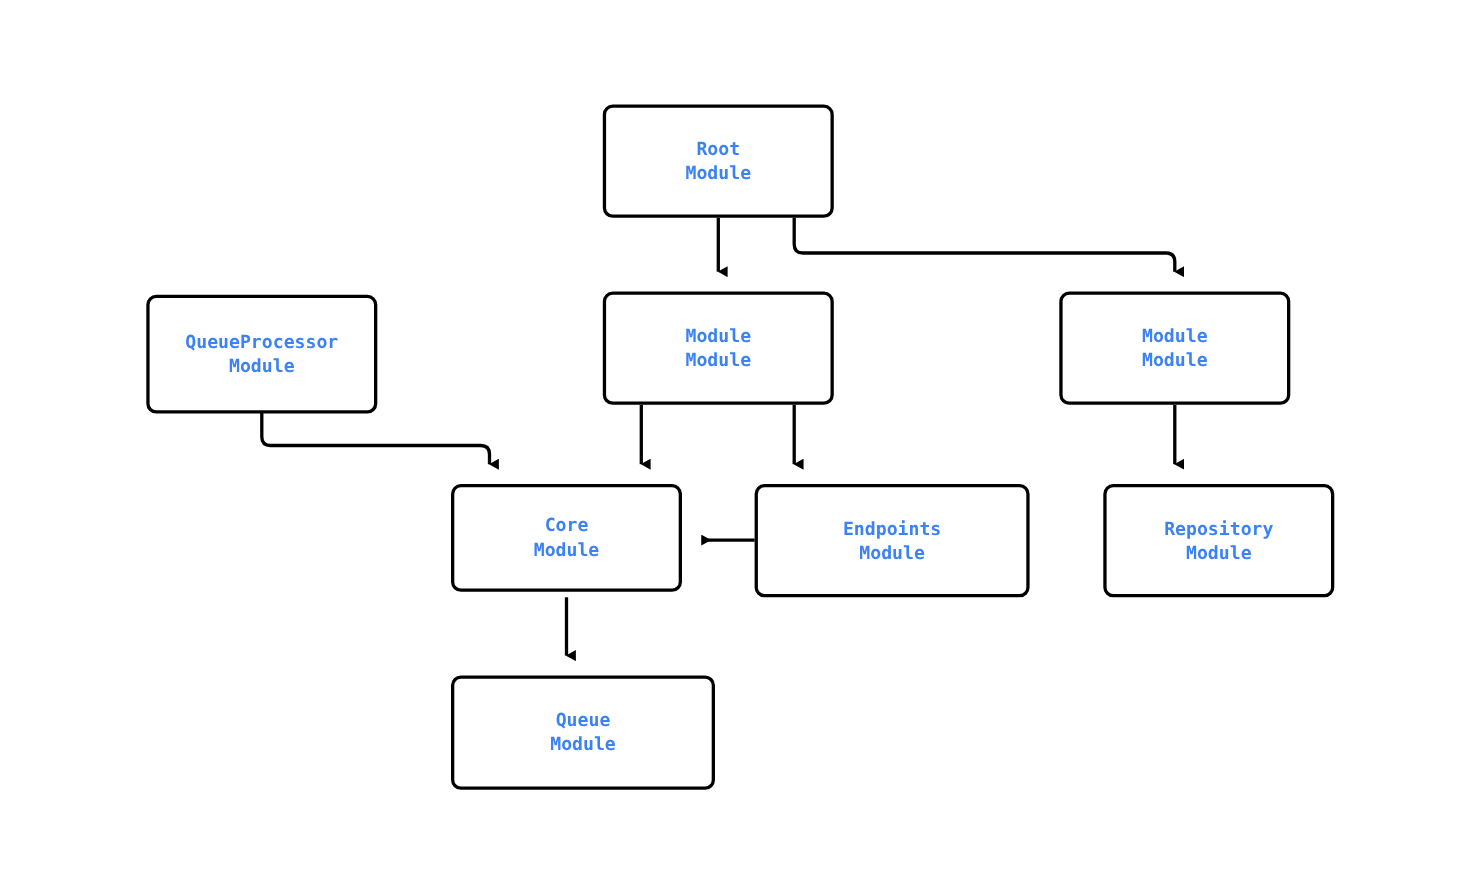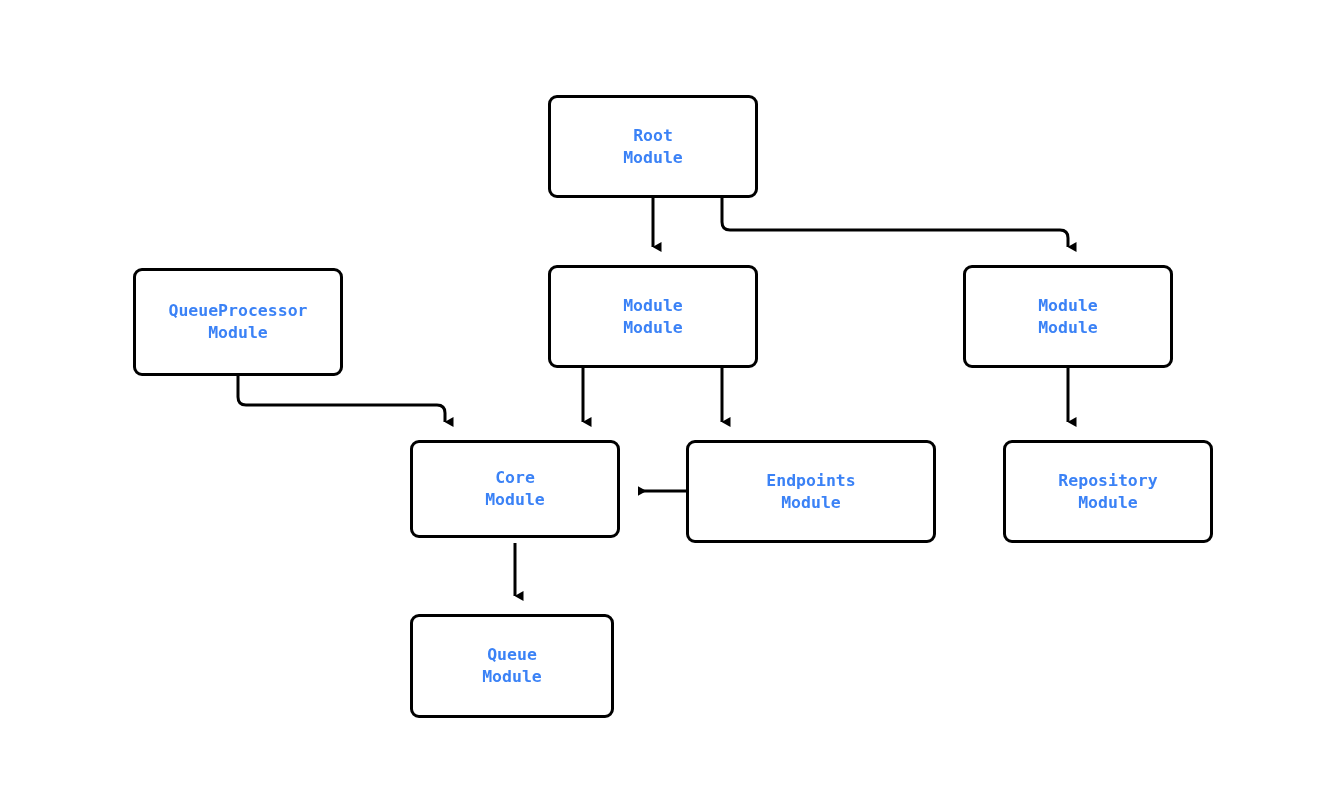--- a/index.html
+++ b/index.html
@@ -114,18 +114,18 @@
   <div class="node" style="left:686px; top:440px; width:250px; height:103px;">
     <div class="node-label">Endpoints</div>
     <div class="node-label">Module</div>
   </div>
 
   <div class="node" style="left:963px; top:440px; width:210px; height:103px;margin-left:40px;">
     <div class="node-label">Repository</div>
     <div class="node-label">Module</div>
   </div>
 
-  <div class="node" style="left:410px; top:614px; width:204px; height:104px;">
+  <div class="node" style="left:410px; top:614px; width:240px; height:104px;">
     <div class="node-label">Queue</div>
     <div class="node-label">Module</div>
   </div>
 
 </div>
 
 </body></html>

